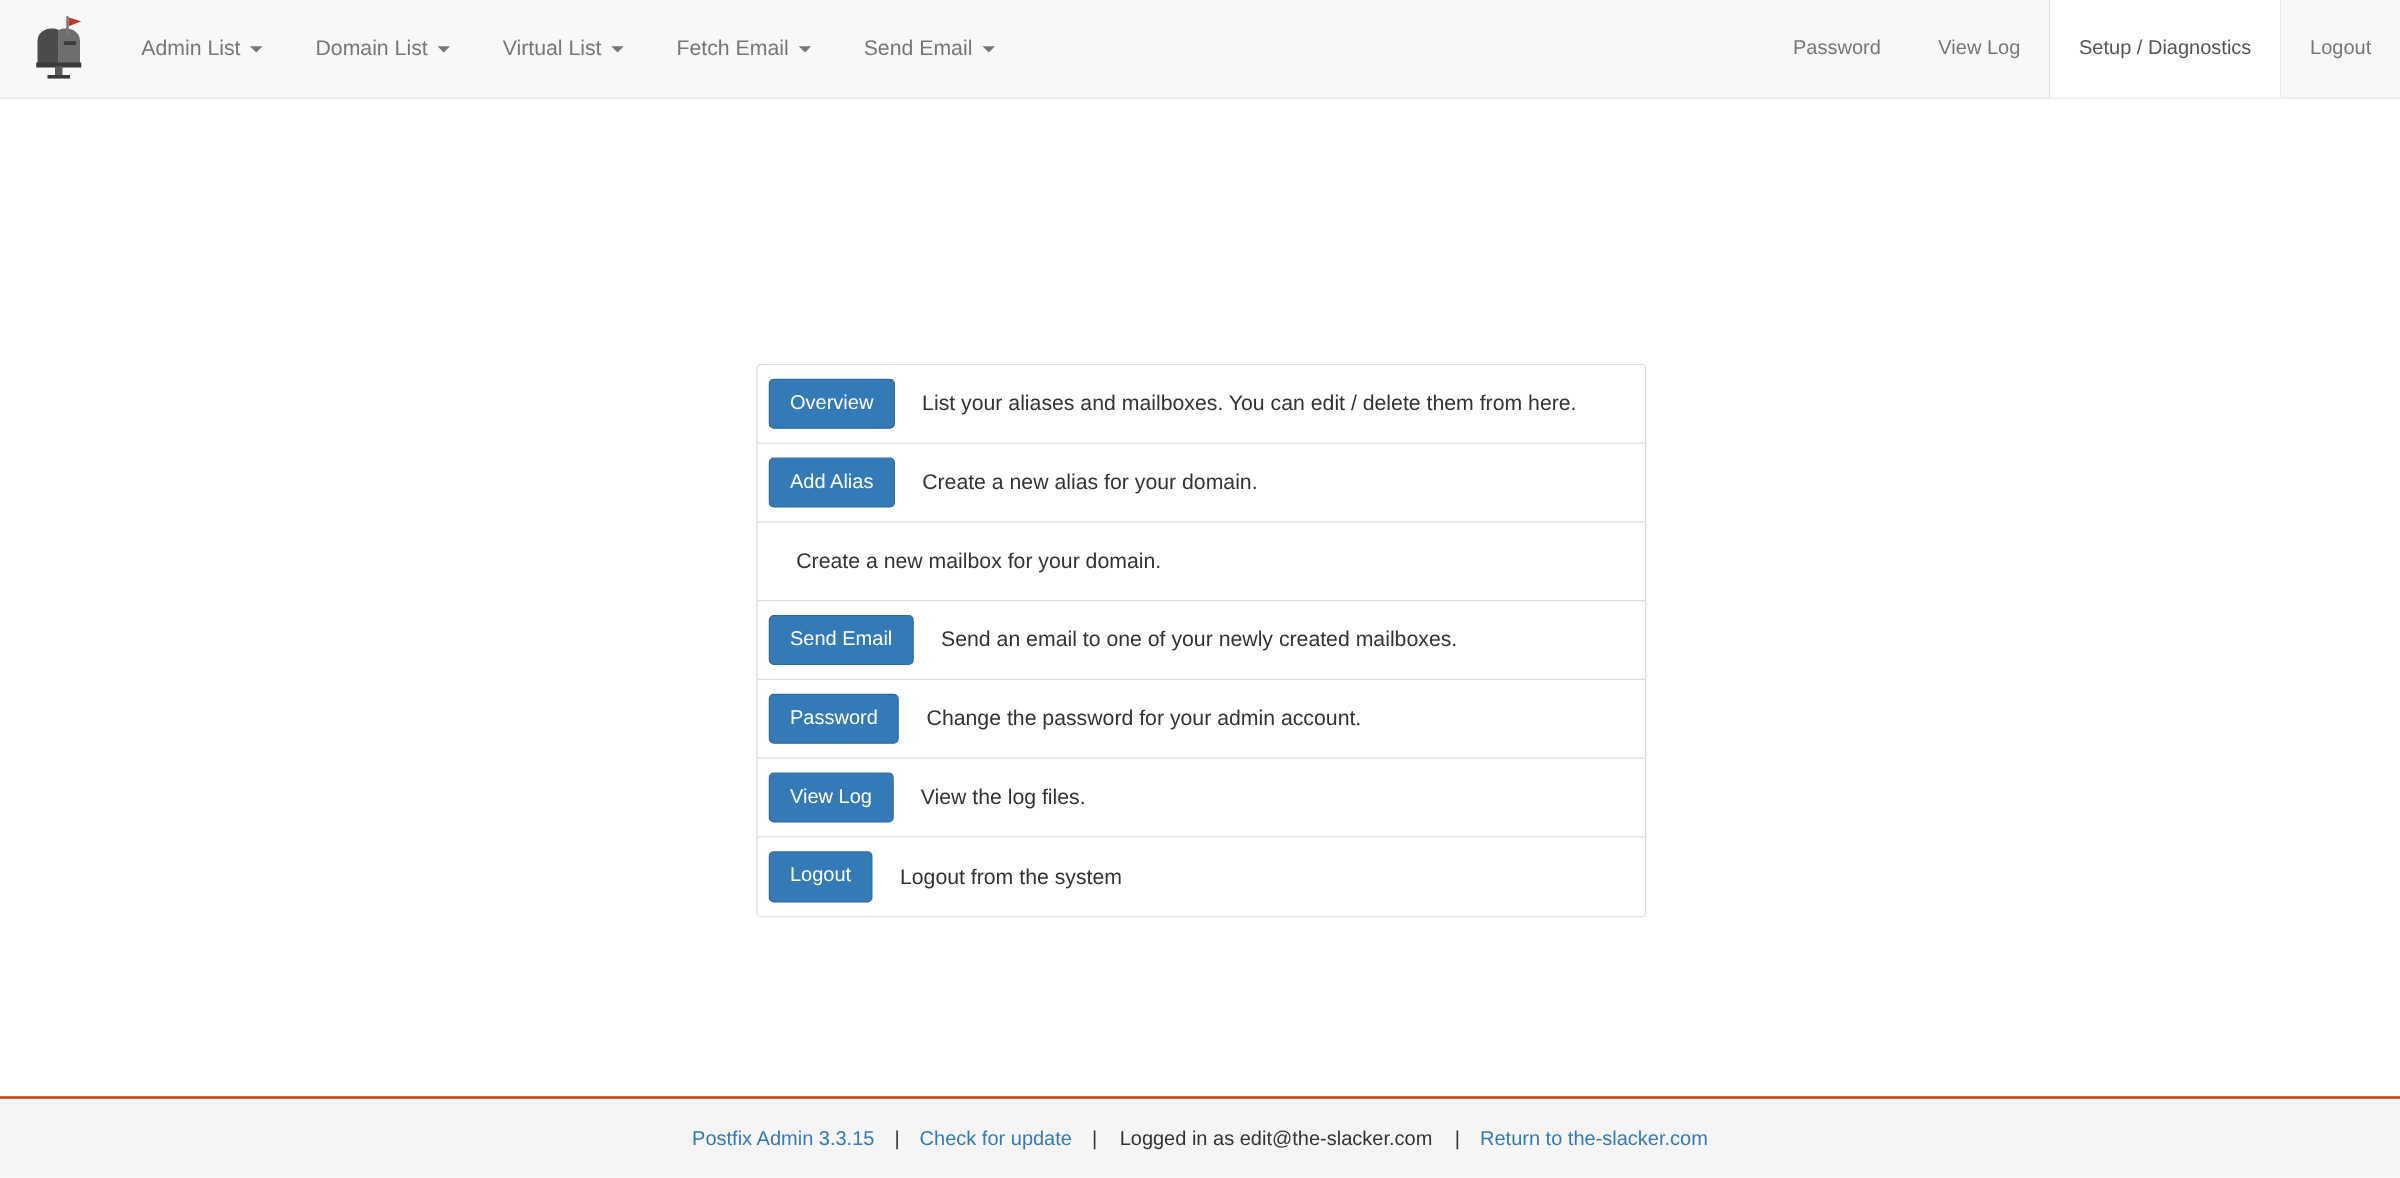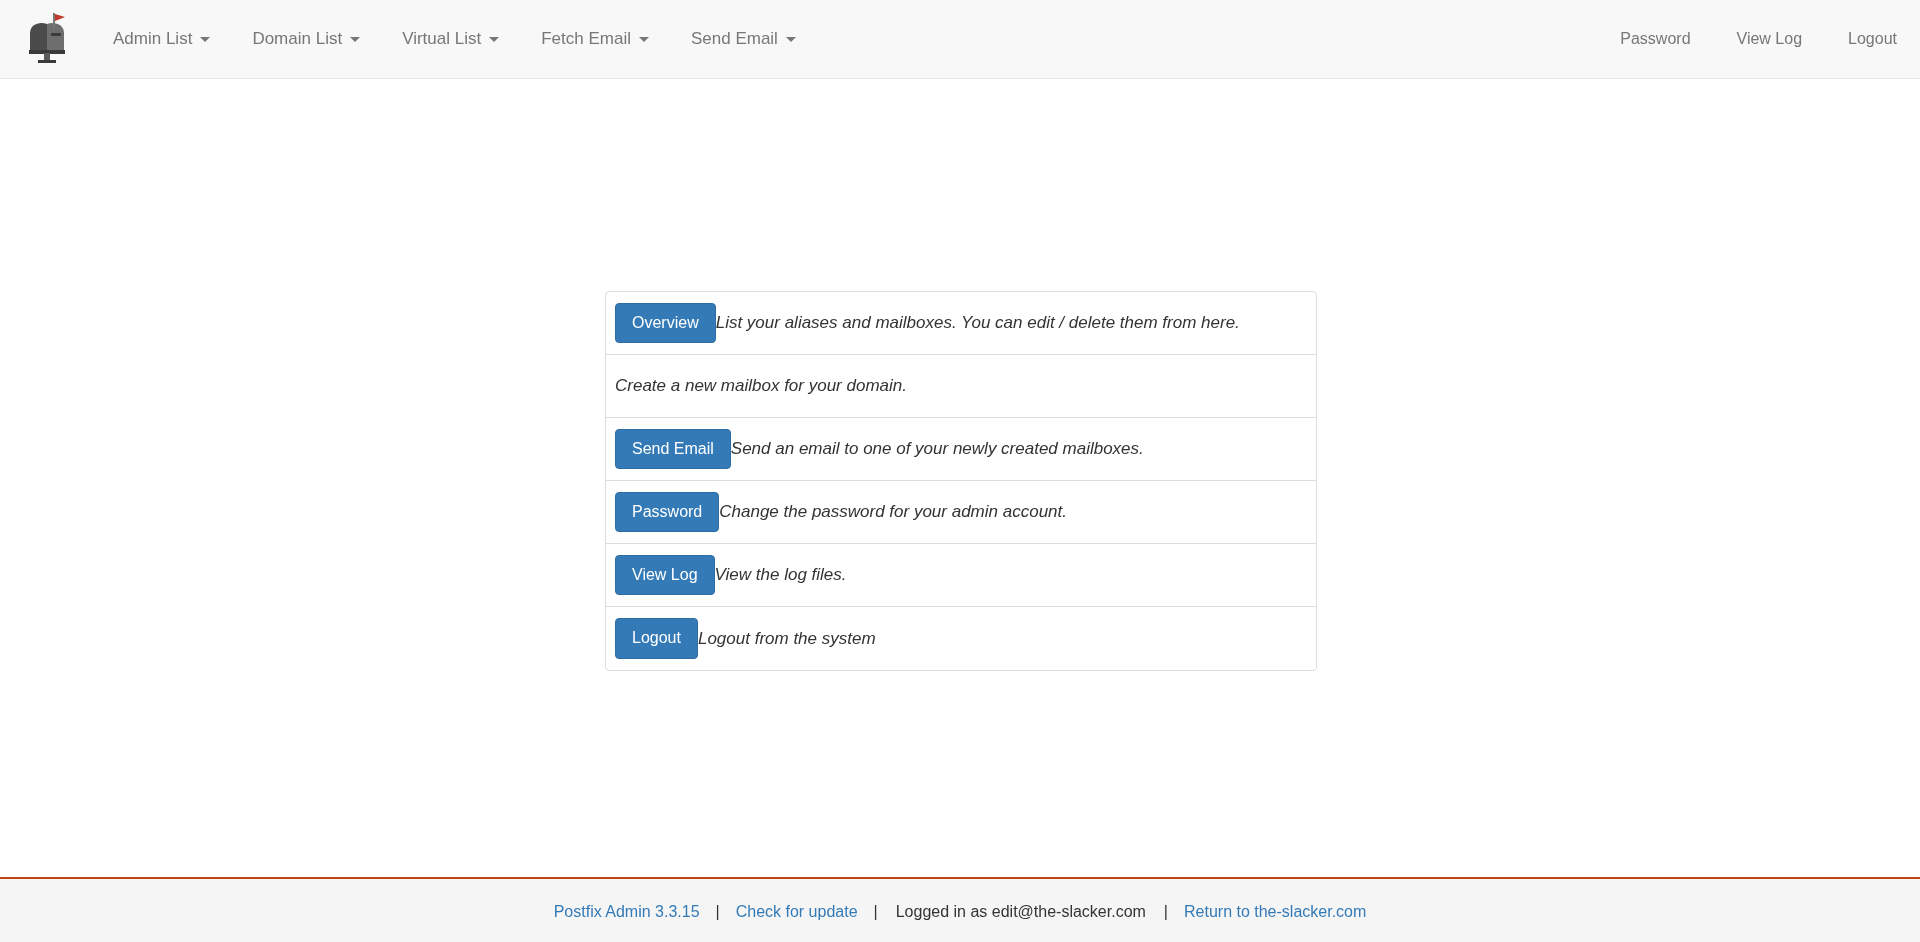--- a/index.html
+++ b/index.html
@@ -102,24 +102,24 @@
     color: #ffffff;
     font-size: 16px;
     line-height: 1.42;
     padding: 8px 16px;
     border-radius: 4px;
     cursor: pointer;
     font-family: "Liberation Sans", sans-serif;
     white-space: nowrap;
   }
   .desc {
+    padding-left: 22px;
     font-size: 17px;
     color: #333333;
     line-height: 1.4;
-    font-style: italic;
   }
 
   
   .footer {
     height: 67px;
     background: #f5f5f5;
     border-top: 2px solid #c2410c;
     display: flex;
     align-items: center;
     justify-content: center;
@@ -175,34 +175,41 @@
     </a>
     <a class="nav-item">
       <span>Send Email</span>
       <span class="caret"></span>
     </a>
   </div>
 
   <div class="nav-right">
     <a class="nav-item">Password</a>
     <a class="nav-item">View Log</a>
+    <a class="nav-item active">Setup / Diagnostics</a>
     <a class="nav-item">Logout</a>
   </div>
 </div>
 
 <div class="content">
   <div class="panel">
 
     <div class="row">
       <div class="btn-cell">
         <button class="btn">Overview</button>
       </div>
       <div class="desc">List your aliases and mailboxes. You can edit / delete them from here.</div>
     </div>
 
+    <div class="row">
+      <div class="btn-cell">
+        <button class="btn">Add Alias</button>
+      </div>
+      <div class="desc">Create a new alias for your domain.</div>
+    </div>
 
     <div class="row">
       <div class="desc">Create a new mailbox for your domain.</div>
     </div>
 
     <div class="row">
       <div class="btn-cell">
         <button class="btn">Send Email</button>
       </div>
       <div class="desc">Send an email to one of your newly created mailboxes.</div>

